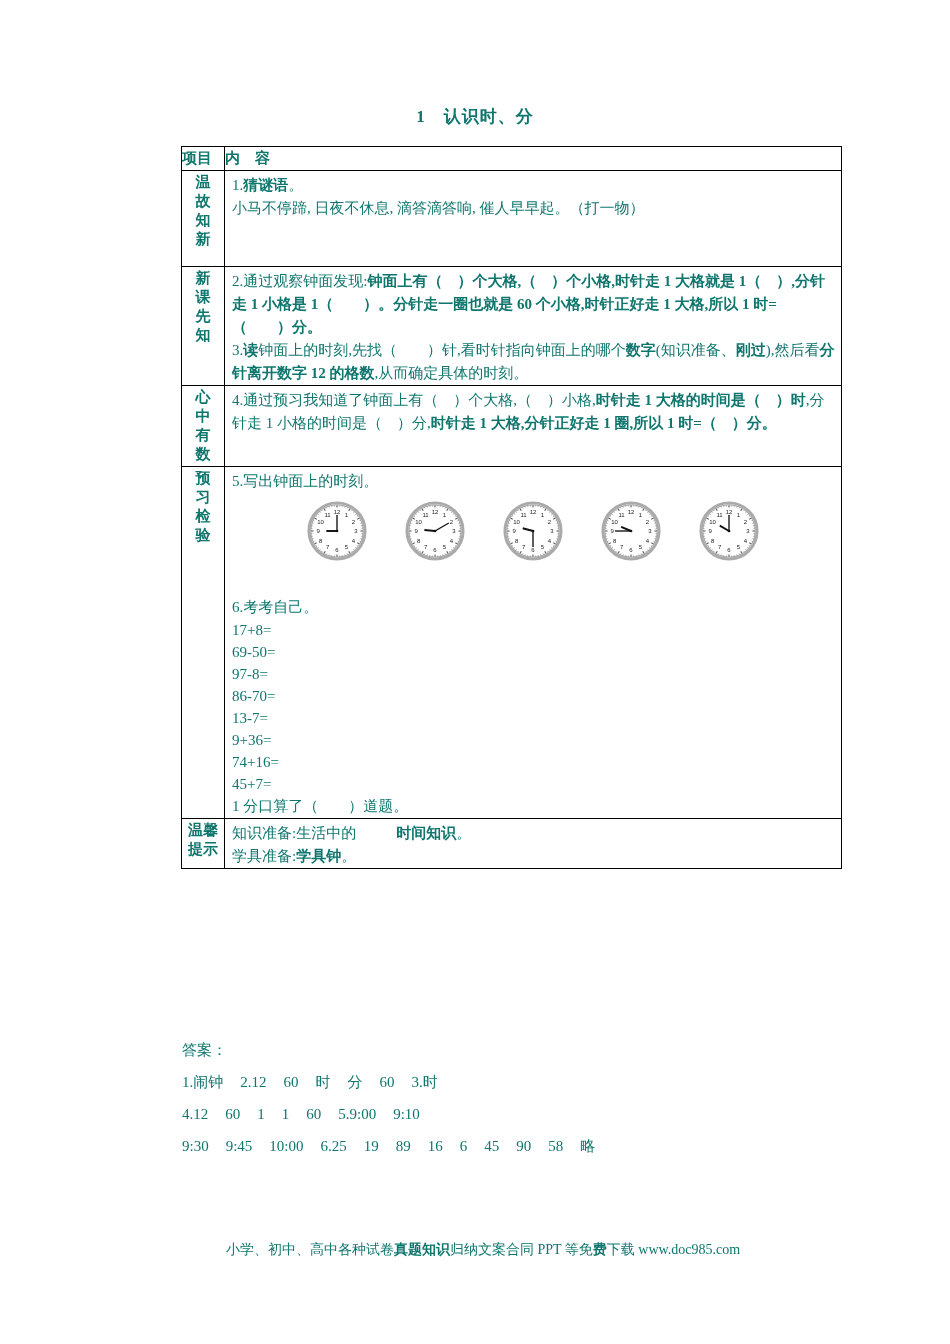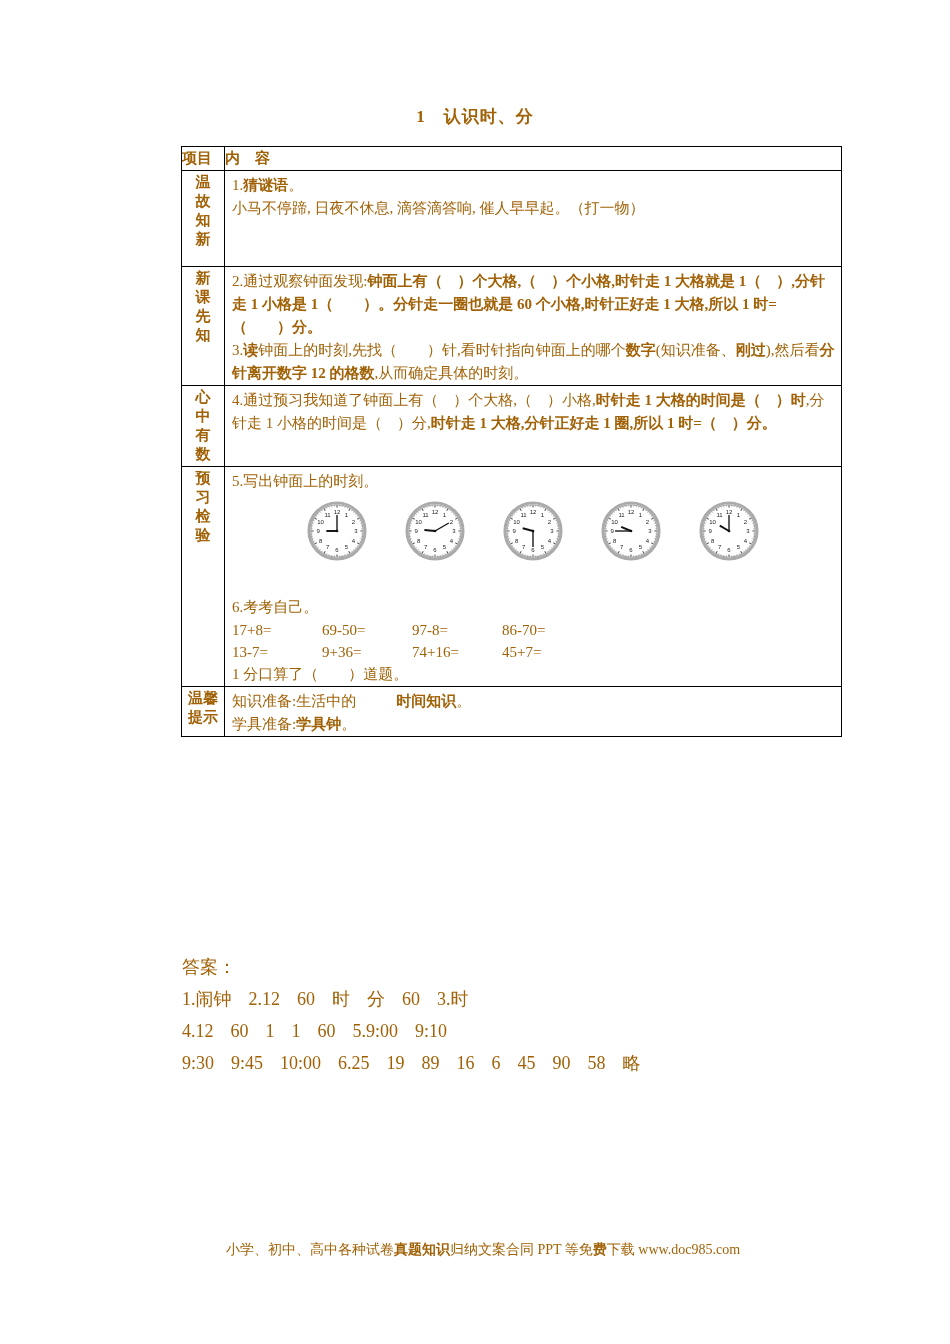--- a/index.html
+++ b/index.html
@@ -1,19 +1,19 @@
 <!DOCTYPE html>
 <html><head>
 <meta charset="utf-8">
 <style>
   * { margin:0; padding:0; box-sizing:border-box; }
   html,body { background:#ffffff; }
   .page {
     width:878px; height:1344px; background:#ffffff; position:relative;
-    font-family:"Liberation Serif","DejaVu Serif",serif; color:#a16207;
+    font-family:"Liberation Serif","DejaVu Serif",serif; color:#0f766e;
     overflow:hidden; margin:0 auto;
   }
   .title {
     padding-top:104px; text-align:center;
     font-size:17px; line-height:26px; font-weight:bold; letter-spacing:1px;
   }
   table.sheet {
     border-collapse:collapse; table-layout:fixed;
     margin:16px 0 0 145px; width:661px;
   }
@@ -29,23 +29,23 @@
   }
   td.content { padding:3px 6px 0 7px; line-height:23px; }
   td.content p { margin:0; }
   .h-wengu   { height:96px; }
   .h-xinke   { height:98px; }
   .h-xinzhong{ height:66px; }
   .h-yuxi    { height:209px; }
   .h-wenxin  { height:41px; }
   .clocks { display:flex; gap:36px; margin:7px 0 34px 74px; height:62px; }
   .clock  { width:62px; height:62px; display:inline-block; }
-  .quiz-row { display:flex; line-height:22px; }
+  .quiz-row { display:flex; line-height:22px;flex-direction:column; }
   .quiz-cell { width:90px; display:inline-block; }
-  .answers { position:absolute; left:146px; top:955px; font-size:18px; }
+  .answers { position:absolute; left:146px; top:1038px; font-size:15px; }
   .answers .ans-heading { line-height:24px; margin-bottom:8px; }
   .answers .ans-line { line-height:24px; margin-top:8px; }
   .answers .ans-line span { margin-right:17px; }
   .footer {
     position:absolute; top:1240px; left:8px; width:100%;
     text-align:center; font-size:14px; line-height:20px;
   }
 </style>
 </head>
 <body>

